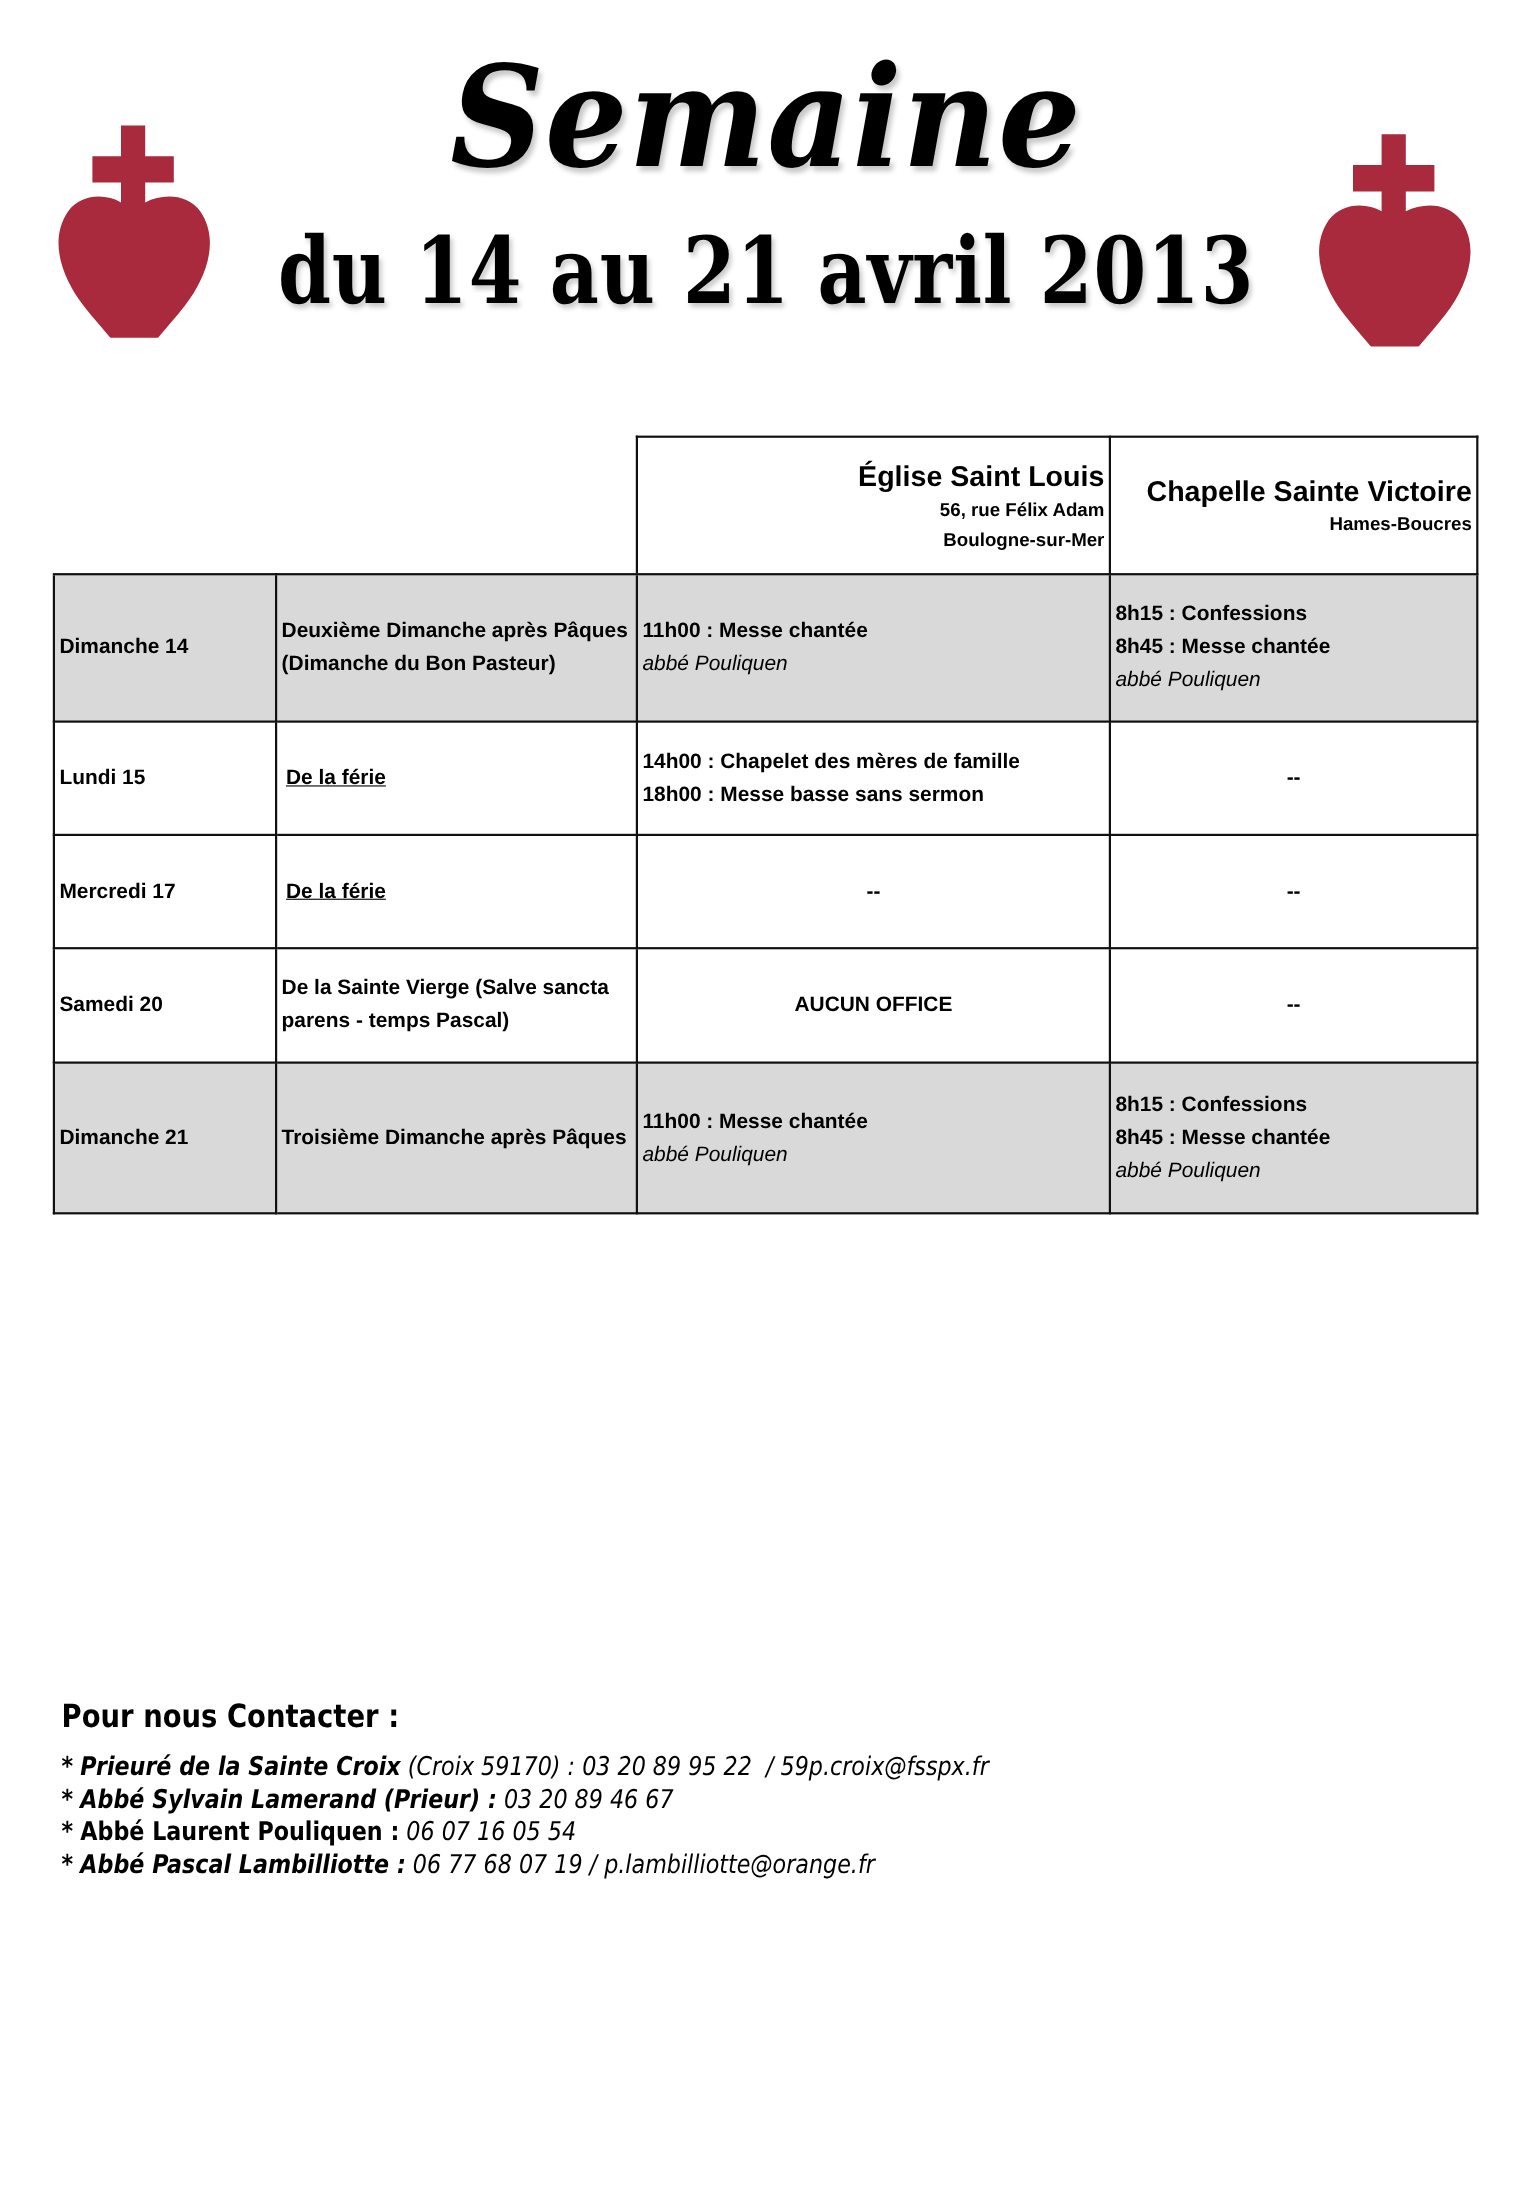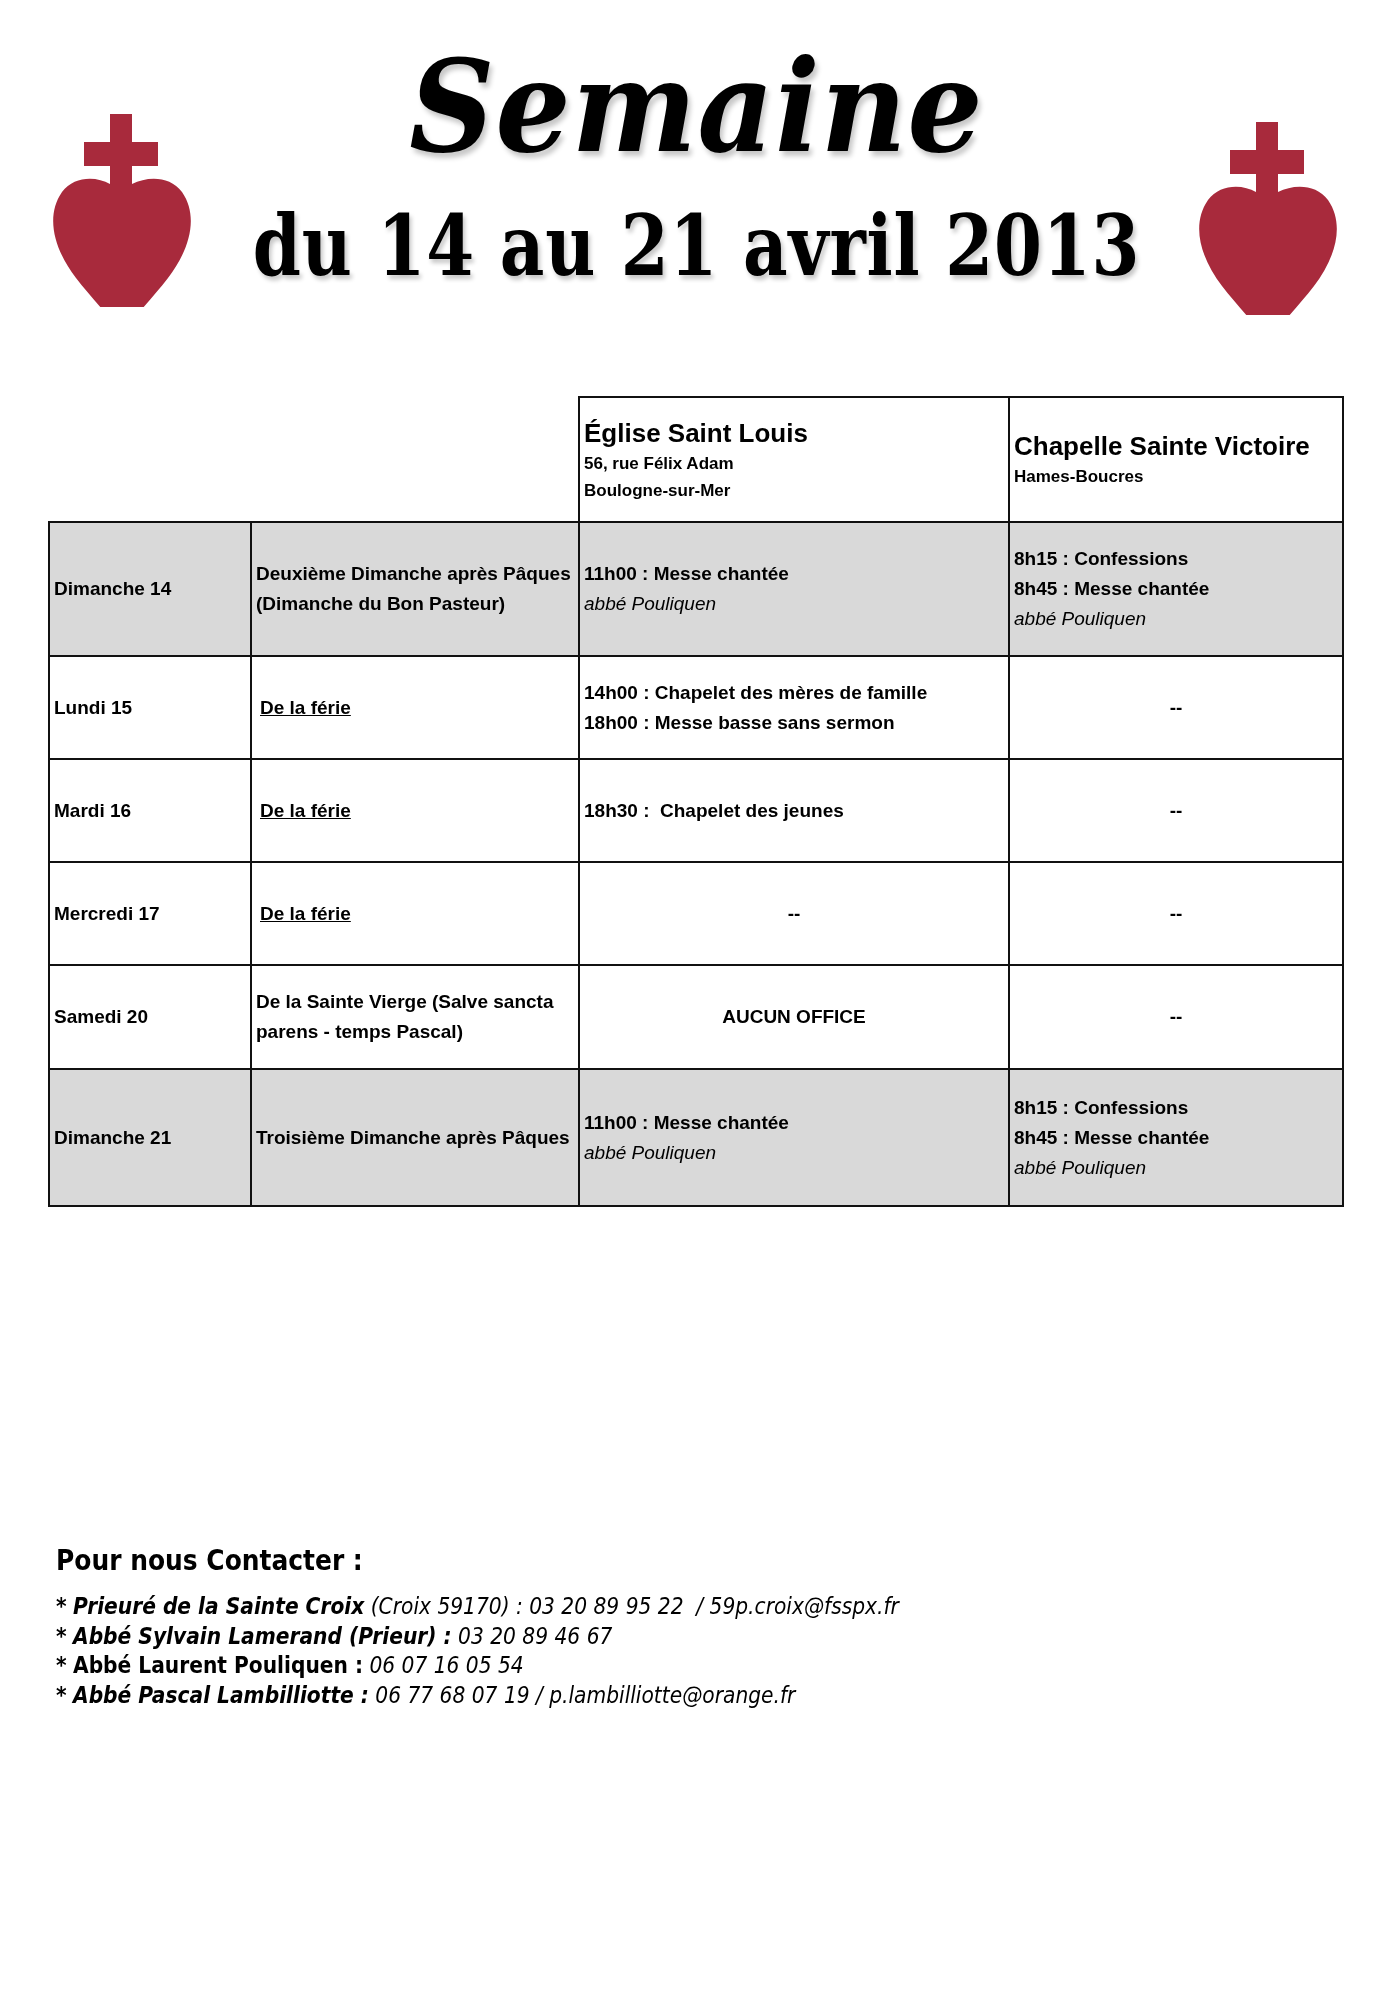--- a/index.html
+++ b/index.html
@@ -15,21 +15,21 @@
            text-shadow: 3px 4px 5px rgba(0,0,0,0.22); letter-spacing: 1px; }
   .title-main { top: 42px; font-size: 118px; line-height: 130px; font-style: italic;
                 transform: scaleY(1.08); }
   .title-sub { top: 196px; font-size: 84px; line-height: 100px; transform: scaleX(0.82); }
 
   table.schedule { position: absolute; left: 48px; top: 396px; width: 1294px;
                    border-collapse: collapse; table-layout: fixed; }
   table.schedule td, table.schedule th { border: 2.5px solid #111; padding: 0 4px;
                    vertical-align: middle; font-weight: bold; font-size: 19px; line-height: 30px; }
   table.schedule th.blank { border: none; border-bottom: 2.5px solid #111; background: transparent; }
-  th.loc { text-align: left; font-weight: bold; margin-left: 40px; }
+  th.loc { text-align: right; font-weight: bold; margin-left: 40px; }
   .loc-name { display: block; font-size: 26px; line-height: 34px; }
   .loc-sub { display: block; font-size: 17px; line-height: 27px; }
 
   col.c-day { width: 202px; }
   col.c-feast { width: 328px; }
   col.c-loc1 { width: 430px; }
   col.c-loc2 { width: 334px; }
 
   tr.sunday td { background: #d9d9d9; }
   td.day { font-size: 24px; }
@@ -101,28 +101,20 @@
     <tr style="height:103px">
       <td class="day">Lundi 15</td>
       <td class="feast simple">De la férie</td>
       <td>
         <span class="line">14h00 : Chapelet des mères de famille</span>
         <span class="line">18h00 : Messe basse sans sermon</span>
       </td>
       <td class="center dash">--</td>
     </tr>
 
-    <tr style="height:103px">
-      <td class="day">Mardi 16</td>
-      <td class="feast simple">De la férie</td>
-      <td>
-        <span class="line" style="white-space:pre">18h30 :  Chapelet des jeunes</span>
-      </td>
-      <td class="center dash">--</td>
-    </tr>
 
     <tr style="height:103px">
       <td class="day">Mercredi 17</td>
       <td class="feast simple">De la férie</td>
       <td class="center dash">--</td>
       <td class="center dash">--</td>
     </tr>
 
 
 

